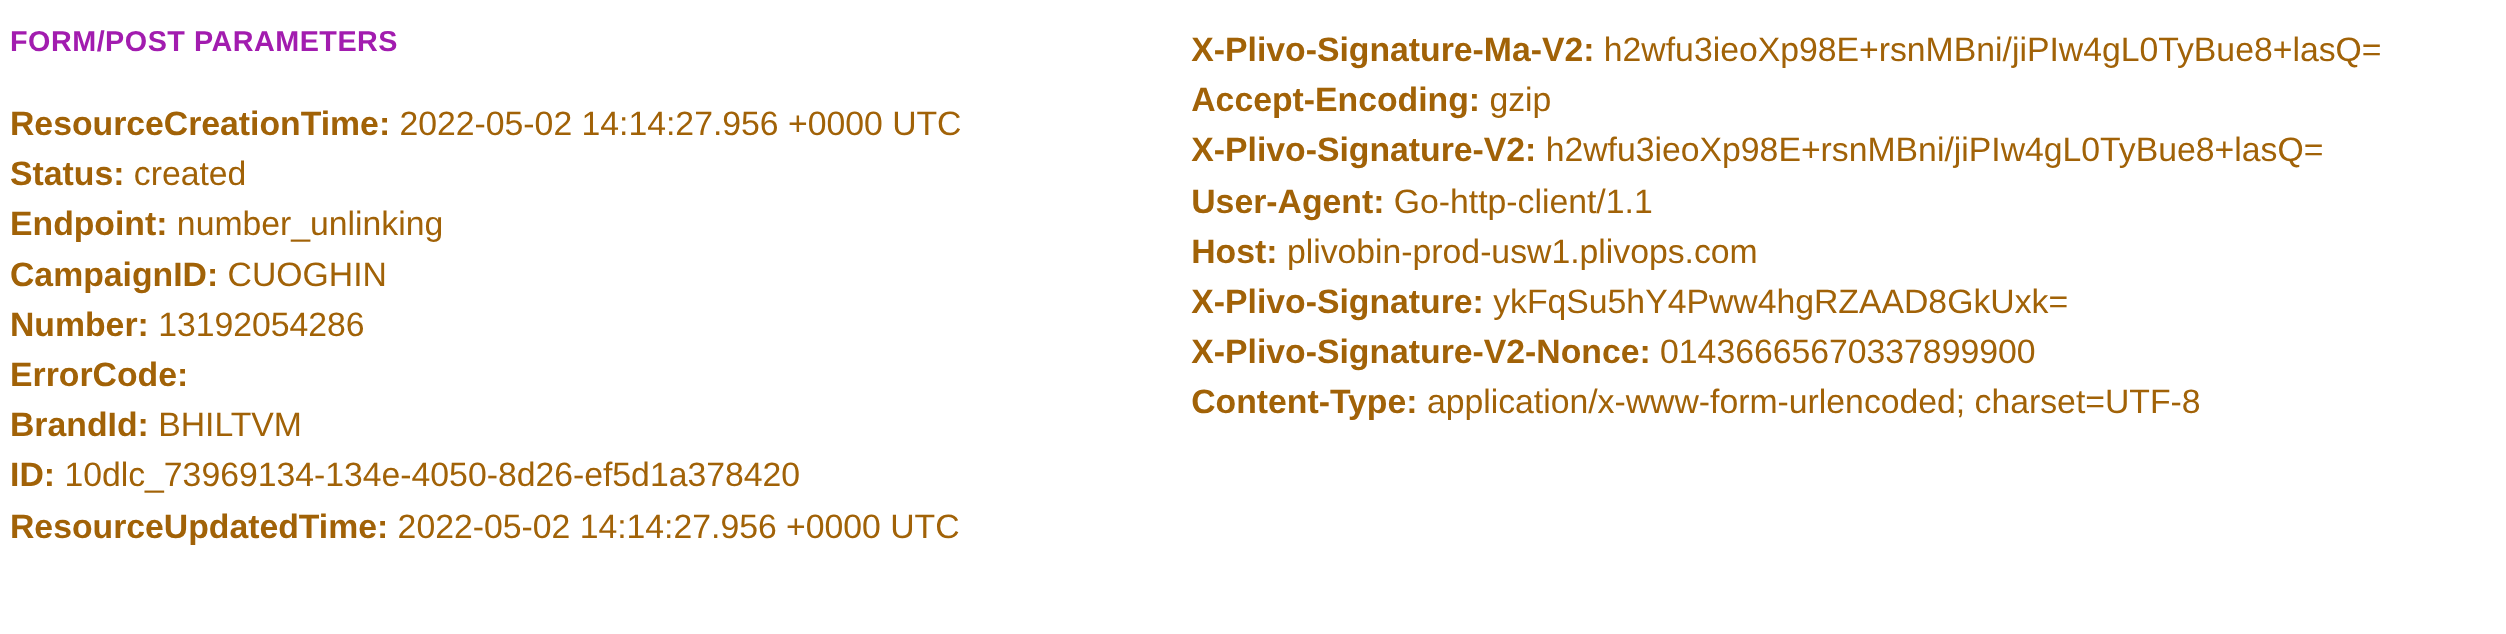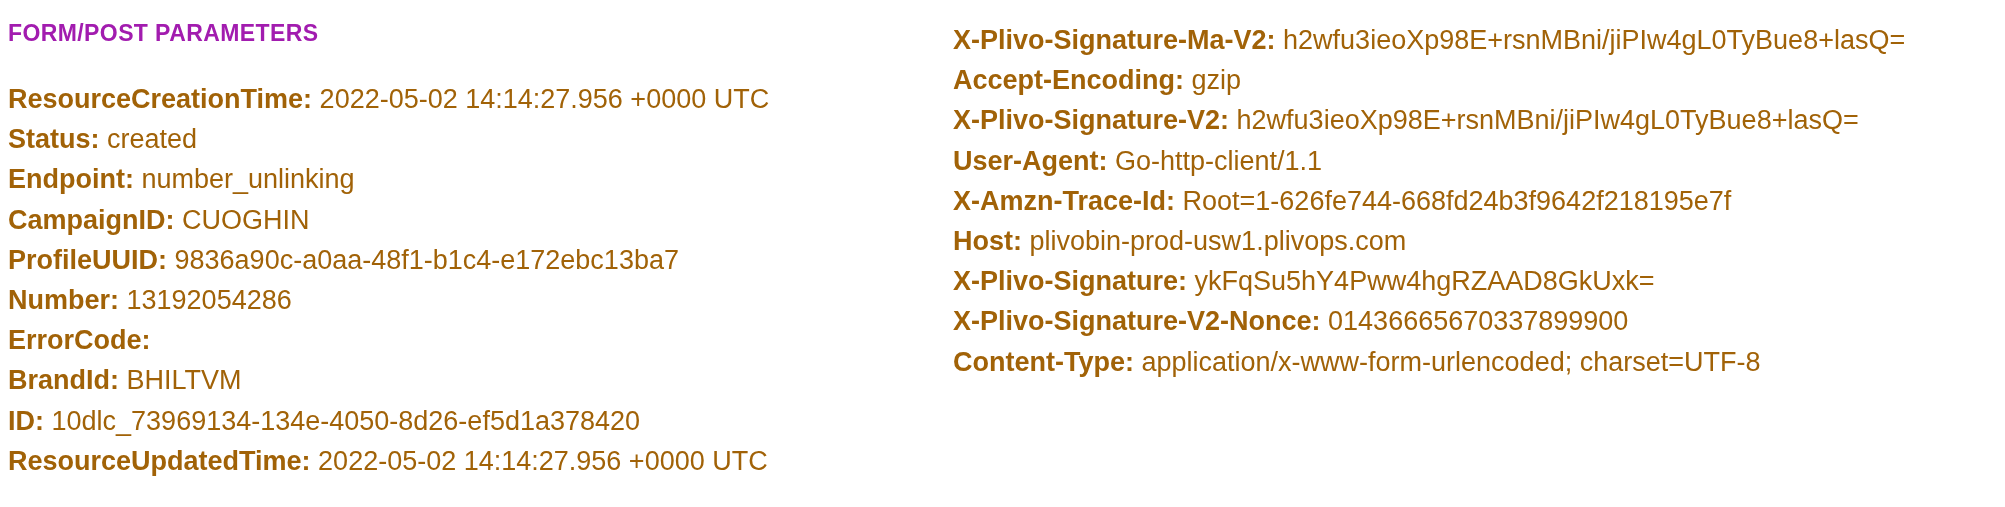--- a/index.html
+++ b/index.html
@@ -43,21 +43,20 @@
   <div class="kv-list">
 
       <div class="kv-row"><span class="kv-key">ResourceCreationTime:</span> <span class="kv-value">2022-05-02 14:14:27.956 +0000 UTC</span></div>
 
       <div class="kv-row"><span class="kv-key">Status:</span> <span class="kv-value">created</span></div>
 
       <div class="kv-row"><span class="kv-key">Endpoint:</span> <span class="kv-value">number_unlinking</span></div>
 
       <div class="kv-row"><span class="kv-key">CampaignID:</span> <span class="kv-value">CUOGHIN</span></div>
 
-      <div class="kv-row"><span class="kv-key">ProfileUUID:</span> <span class="kv-value">9836a90c-a0aa-48f1-b1c4-e172ebc13ba7</span></div>
 
       <div class="kv-row"><span class="kv-key">Number:</span> <span class="kv-value">13192054286</span></div>
 
       <div class="kv-row"><span class="kv-key">ErrorCode:</span> <span class="kv-value"></span></div>
 
       <div class="kv-row"><span class="kv-key">BrandId:</span> <span class="kv-value">BHILTVM</span></div>
 
       <div class="kv-row"><span class="kv-key">ID:</span> <span class="kv-value">10dlc_73969134-134e-4050-8d26-ef5d1a378420</span></div>
 
       <div class="kv-row"><span class="kv-key">ResourceUpdatedTime:</span> <span class="kv-value">2022-05-02 14:14:27.956 +0000 UTC</span></div>
@@ -69,21 +68,20 @@
 
       <div class="kv-row"><span class="kv-key">X-Plivo-Signature-Ma-V2:</span> <span class="kv-value">h2wfu3ieoXp98E+rsnMBni/jiPIw4gL0TyBue8+lasQ=</span></div>
 
 
       <div class="kv-row"><span class="kv-key">Accept-Encoding:</span> <span class="kv-value">gzip</span></div>
 
       <div class="kv-row"><span class="kv-key">X-Plivo-Signature-V2:</span> <span class="kv-value">h2wfu3ieoXp98E+rsnMBni/jiPIw4gL0TyBue8+lasQ=</span></div>
 
       <div class="kv-row"><span class="kv-key">User-Agent:</span> <span class="kv-value">Go-http-client/1.1</span></div>
 
-      <div class="kv-row"><span class="kv-key">X-Amzn-Trace-Id:</span> <span class="kv-value">Root=1-626fe744-668fd24b3f9642f218195e7f</span></div>
 
       <div class="kv-row"><span class="kv-key">Host:</span> <span class="kv-value">plivobin-prod-usw1.plivops.com</span></div>
 
       <div class="kv-row"><span class="kv-key">X-Plivo-Signature:</span> <span class="kv-value">ykFqSu5hY4Pww4hgRZAAD8GkUxk=</span></div>
 
       <div class="kv-row"><span class="kv-key">X-Plivo-Signature-V2-Nonce:</span> <span class="kv-value">01436665670337899900</span></div>
 
       <div class="kv-row"><span class="kv-key">Content-Type:</span> <span class="kv-value">application/x-www-form-urlencoded; charset=UTF-8</span></div>
     </div>
 </div>

